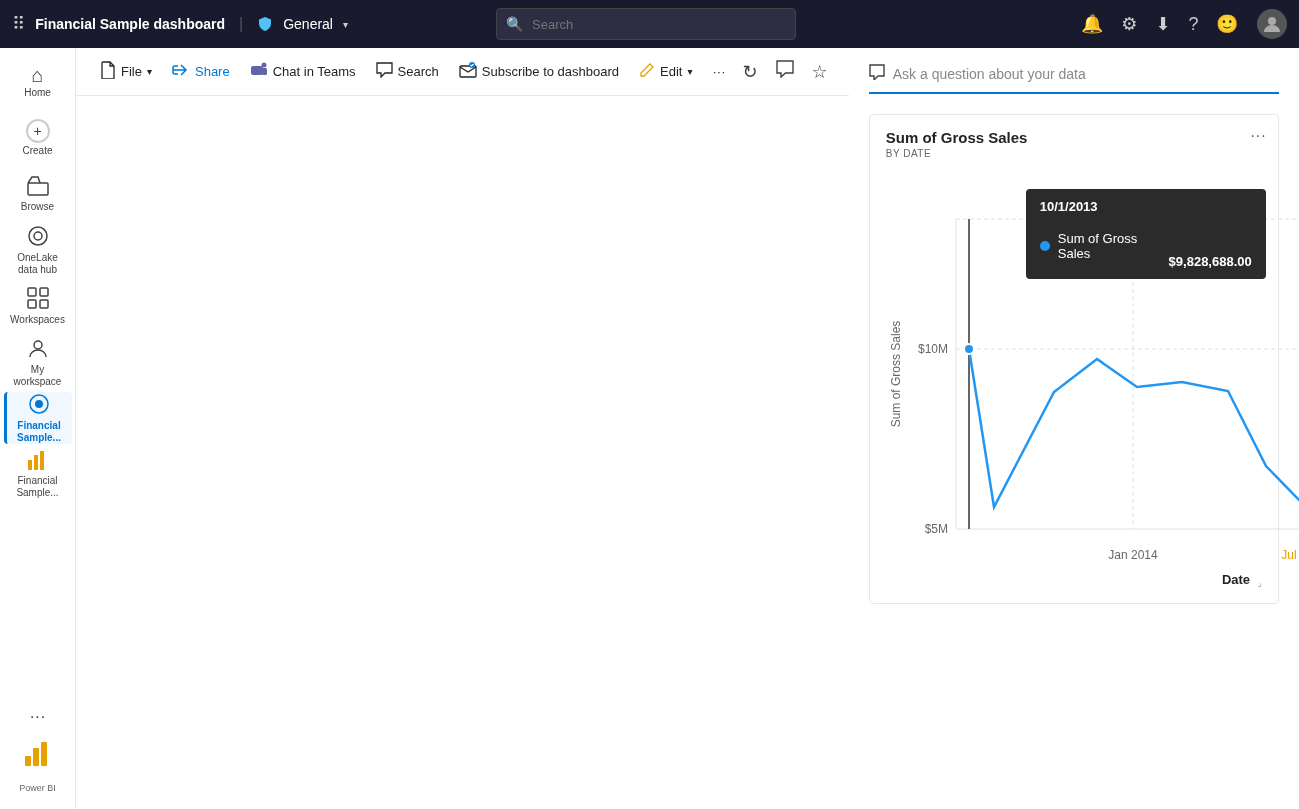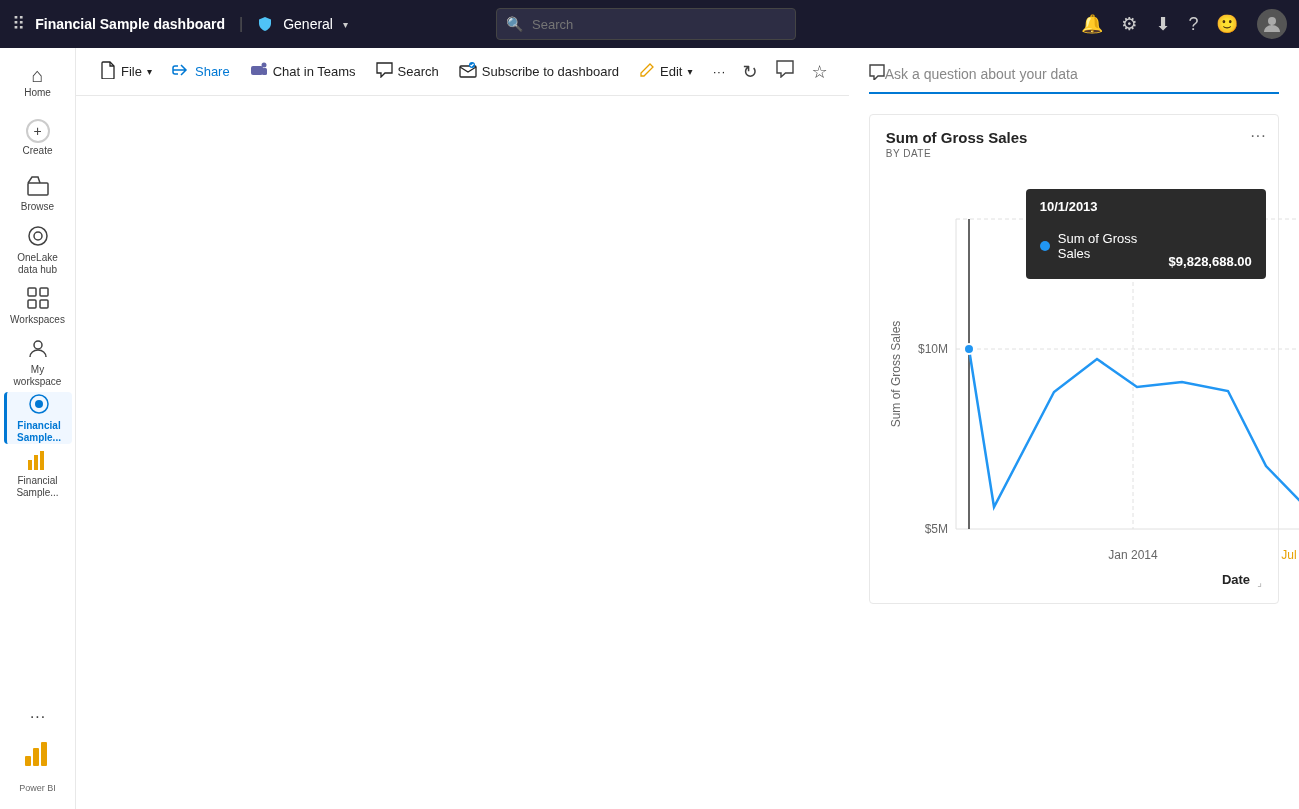--- a/index.html
+++ b/index.html
@@ -103,21 +103,21 @@
     }
     .toolbar-btn .tb-icon { font-size: 15px; }
     .toolbar-right { margin-left: auto; display: flex; align-items: center; gap: 8px; }
     .toolbar-icon-btn { background: none; border: none; cursor: pointer; color: #424242; font-size: 18px; padding: 5px; border-radius: 4px; }
 
     
     .page-content { flex: 1; padding: 16px 20px; overflow: auto; background: #fff; }
 
     
     .qa-bar {
-      display: flex; align-items: center; 
+      display: flex; align-items: center; gap: 8px;
       border-bottom: 2px solid #0078d4;
       padding-bottom: 8px; margin-bottom: 20px;
       max-width: 420px;
       cursor: text;
     }
     .qa-icon { color: #424242; font-size: 16px; }
     .qa-text { font-size: 14px; color: #888; }
 
     
     .chart-tile {

